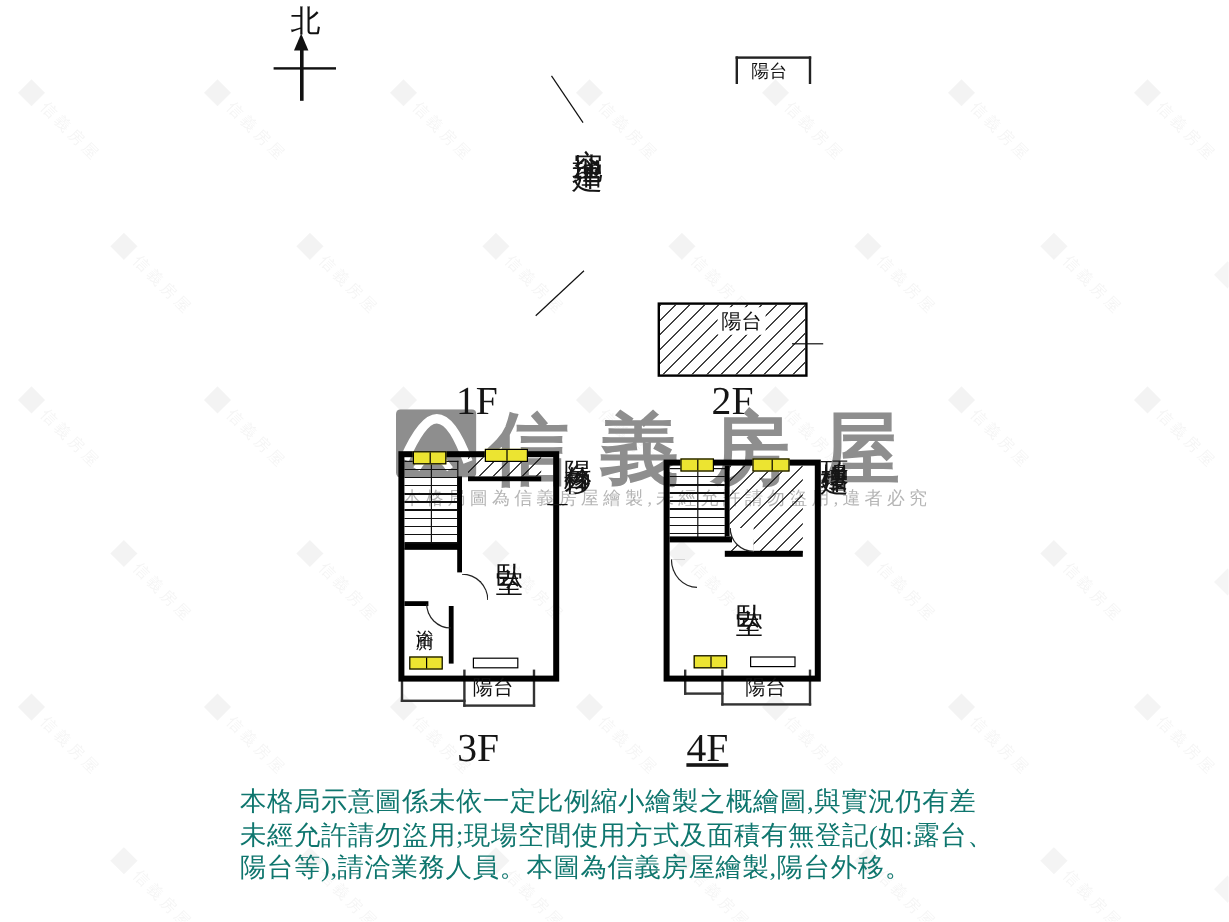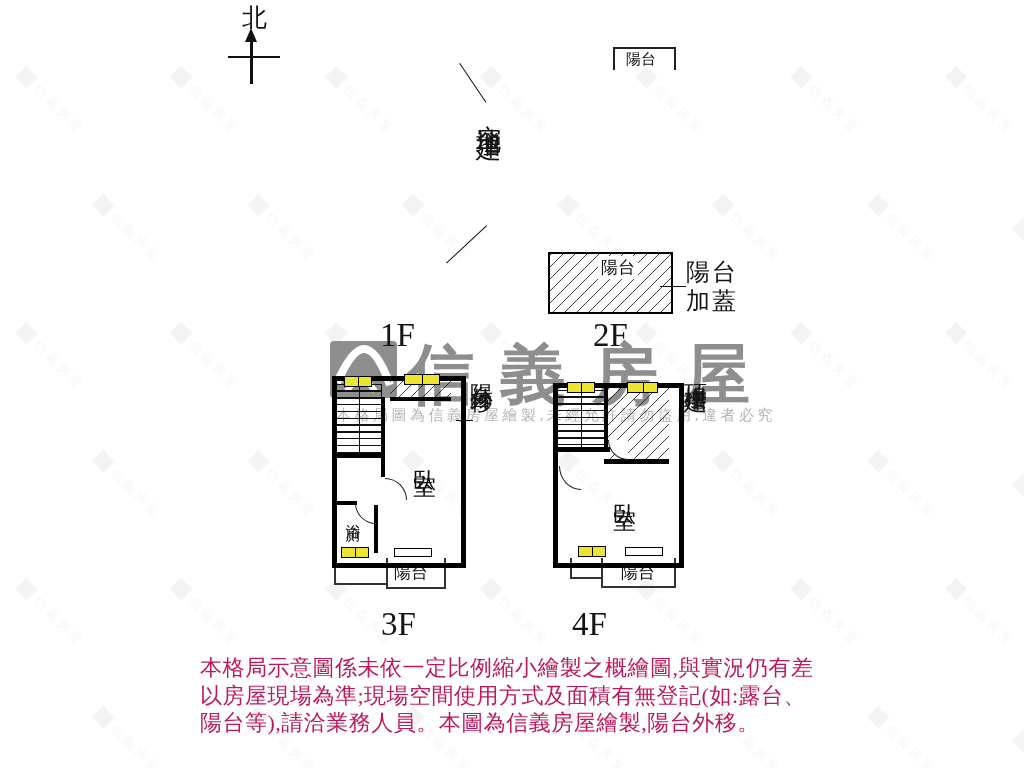--- a/index.html
+++ b/index.html
@@ -29,21 +29,21 @@
   .leader{position:absolute;border-top:1.5px solid #111;transform-origin:0 0;z-index:13;}
   
   .wm-brand{position:absolute;z-index:2;font-weight:bold;font-size:66px;letter-spacing:26px;color:#8e8e8e;white-space:nowrap;}
   .wm-notice{position:absolute;z-index:2;font-size:15px;letter-spacing:3.5px;color:#b5b5b5;white-space:nowrap;}
   #tiles{position:absolute;inset:0;z-index:1;pointer-events:none;}
   .tile{position:absolute;display:flex;align-items:center;gap:6px;opacity:0.05;transform:rotate(45deg);color:#444;}
   .tile .dm{width:16px;height:16px;background:#333;flex:0 0 auto;}
   .tile .tx{font-size:13px;letter-spacing:3px;white-space:nowrap;}
   
   #disclaimer{position:absolute;left:200px;top:654px;width:660px;z-index:13;
-              font-size:22px;line-height:27.5px;letter-spacing:0.5px;color:#be185d;}
+              font-size:22px;line-height:27.5px;letter-spacing:0.5px;color:#0f766e;}
   
   #compass{position:absolute;z-index:6;}
 </style>
 </head>
 <body>
 
 <div id="canvas">
 
   <div id="tiles">
       <div class="tile" style="left: -70px; top: -35px;">
@@ -263,21 +263,20 @@
   <div class="leader" style="left:460px;top:63px;width:47px;transform:rotate(56deg);"></div>
   <div class="leader" style="left:487px;top:226px;width:55px;transform:rotate(137deg);"></div>
   <div class="flabel" style="left:380px;top:317px;">1F</div>
 
   <div class="balc" style="left:613px;top:47px;width:59px;height:21px;border:2px solid #222;border-bottom:none;z-index:10;">
     <div class="room" style="left:11px;top:1px;font-size:15px;">陽台</div>
   </div>
   <div class="hatch" style="left:548px;top:252px;width:121px;height:58px;border:2px solid #000;z-index:10;">
     <div class="room" style="left:48px;top:2px;font-size:17px;background:#fff;padding:0 3px;">陽台</div>
   </div>
-  <div class="ann" style="left:686px;top:258px;width:56px;font-size:24px;line-height:29px;">陽台加蓋</div>
   <div class="leader" style="left:660px;top:286px;width:26px;"></div>
   <div class="flabel" style="left:593px;top:317px;">2F</div>
 
   <div class="plan" style="left:332px;top:376px;width:124px;height:182px;">
     <div class="hatch" style="left:53px;top:0;width:61px;height:16px;border-bottom:4px solid #000;"></div>
     <div class="win-y" style="left:67px;top:-7px;width:34px;height:9px;"></div>
     <div class="win-y" style="left:7px;top:-5px;width:26px;height:9px;"></div>
     <div class="stairs two" style="left:0;top:3px;width:44px;height:72px;border-left:none;"></div>
     <div class="wall" style="left:44px;top:16px;width:4px;height:80px;"></div>
     <div class="wall" style="left:0;top:72px;width:48px;height:5px;"></div>
@@ -308,21 +307,21 @@
     <div class="room vtext" style="left:55px;top:98px;font-size:23px;letter-spacing:3px;">臥室</div>
     <div class="win-y" style="left:9px;top:-6px;width:26px;height:9px;"></div>
     <div class="win-y" style="left:69px;top:-6px;width:29px;height:9px;"></div>
     <div class="win-y" style="left:20px;top:158px;width:26px;height:9px;"></div>
     <div class="win-w" style="left:67px;top:159px;width:36px;height:7px;"></div>
   </div>
   <div class="balc" style="left:570px;top:558px;width:31px;height:19px;border-left:2px solid #333;border-bottom:2px solid #333;"></div>
   <div class="balc" style="left:601px;top:558px;width:71px;height:28px;border-left:2px solid #333;border-right:2px solid #333;border-bottom:2px solid #333;"></div>
   <div class="room" style="left:621px;top:561px;font-size:17px;z-index:13;">陽台</div>
   <div class="ann vtext" style="left:684px;top:366px;">頂樓增建</div>
-  <div class="flabel" style="left:572px;top:606px;">4F</div>
+  <div class="flabel" style="left:572px;top:606px;text-decoration:underline;">4F</div>
 
   <div id="disclaimer">
     <div>本格局示意圖係未依一定比例縮小繪製之概繪圖,與實況仍有差</div>
-    <div>以房屋現場為準;現場空間使用方式及面積有無登記(如:露台、</div>
+    <div>未經允許請勿盜用;現場空間使用方式及面積有無登記(如:露台、</div>
     <div>陽台等),請洽業務人員。本圖為信義房屋繪製,陽台外移。</div>
   </div>
 
 </div>
 
 </body></html>

